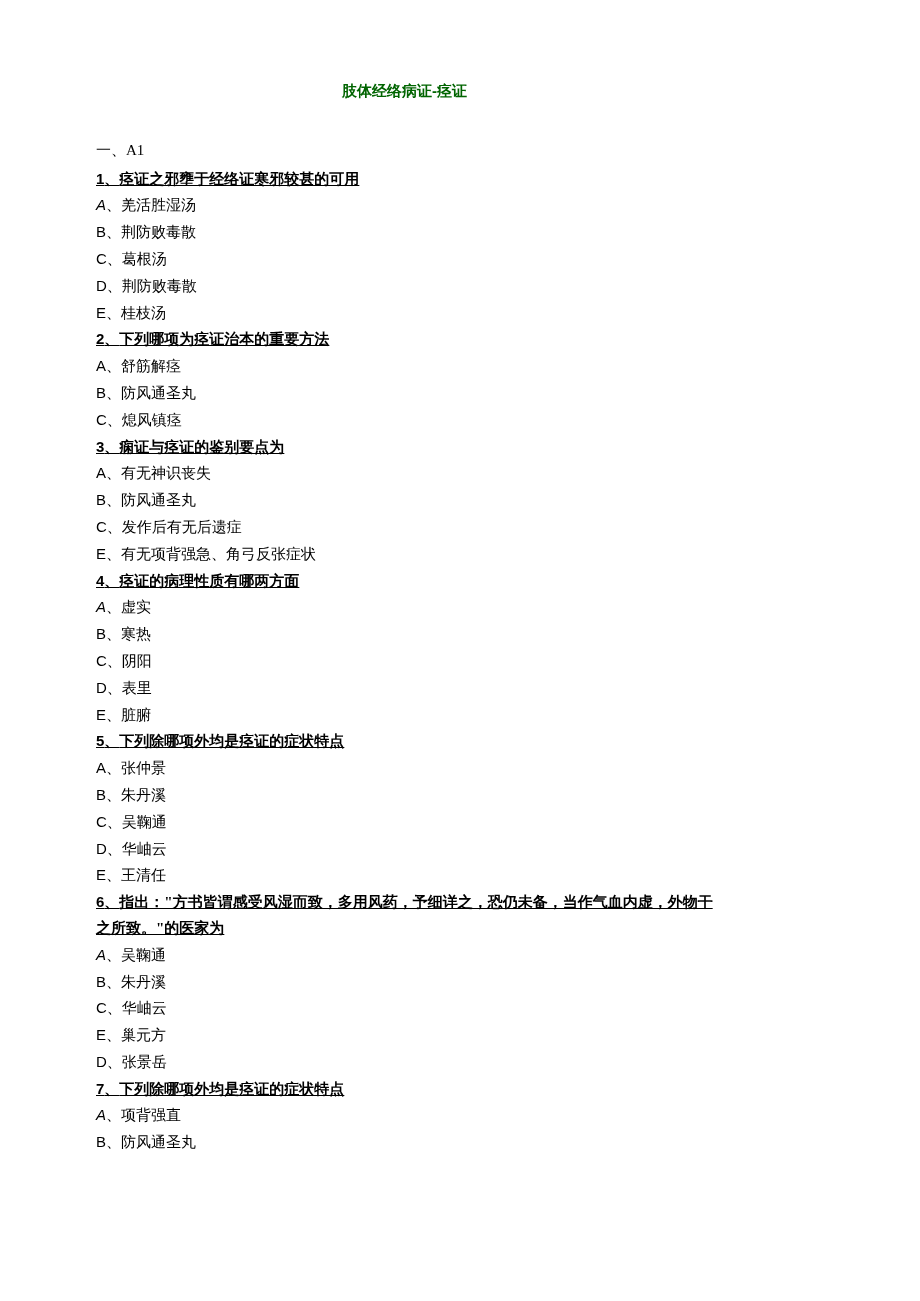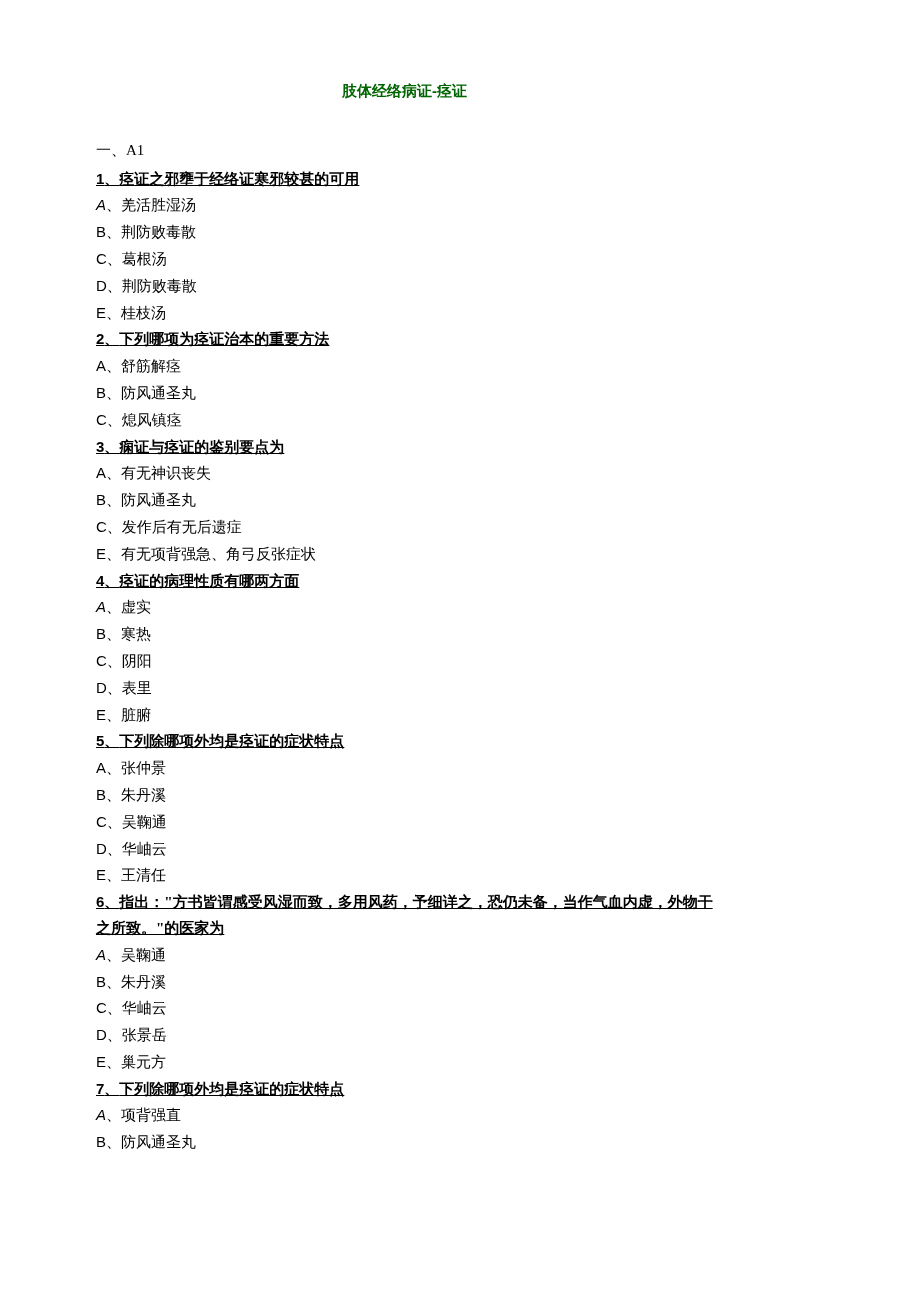--- a/index.html
+++ b/index.html
@@ -89,22 +89,22 @@
         <div class="option"><span class="opt-marker">B</span><span>、</span><span>朱丹溪</span></div>
         <div class="option"><span class="opt-marker">C</span><span>、</span><span>吴鞠通</span></div>
         <div class="option"><span class="opt-marker">D</span><span>、</span><span>华岫云</span></div>
         <div class="option"><span class="opt-marker">E</span><span>、</span><span>王清任</span></div>
       </div>
       <div class="block">
         <div class="question"><span class="num">6</span><span>、</span><span>指出："方书皆谓感受风湿而致，多用风药，予细详之，恐仍未备，当作气血内虚，外物干之所致。"的医家为</span></div>
         <div class="option"><span class="opt-marker" style="font-style: italic;">A</span><span>、</span><span>吴鞠通</span></div>
         <div class="option"><span class="opt-marker">B</span><span>、</span><span>朱丹溪</span></div>
         <div class="option"><span class="opt-marker">C</span><span>、</span><span>华岫云</span></div>
+        <div class="option"><span class="opt-marker">E</span><span>、</span><span>巢元方</span></div>
         <div class="option"><span class="opt-marker">D</span><span>、</span><span>张景岳</span></div>
-        <div class="option"><span class="opt-marker">E</span><span>、</span><span>巢元方</span></div>
       </div>
       <div class="block">
         <div class="question"><span class="num">7</span><span>、</span><span>下列除哪项外均是痉证的症状特点</span></div>
         <div class="option"><span class="opt-marker" style="font-style: italic;">A</span><span>、</span><span>项背强直</span></div>
         <div class="option"><span class="opt-marker">B</span><span>、</span><span>防风通圣丸</span></div>
       </div>
     </div>
 
 </div>
 

